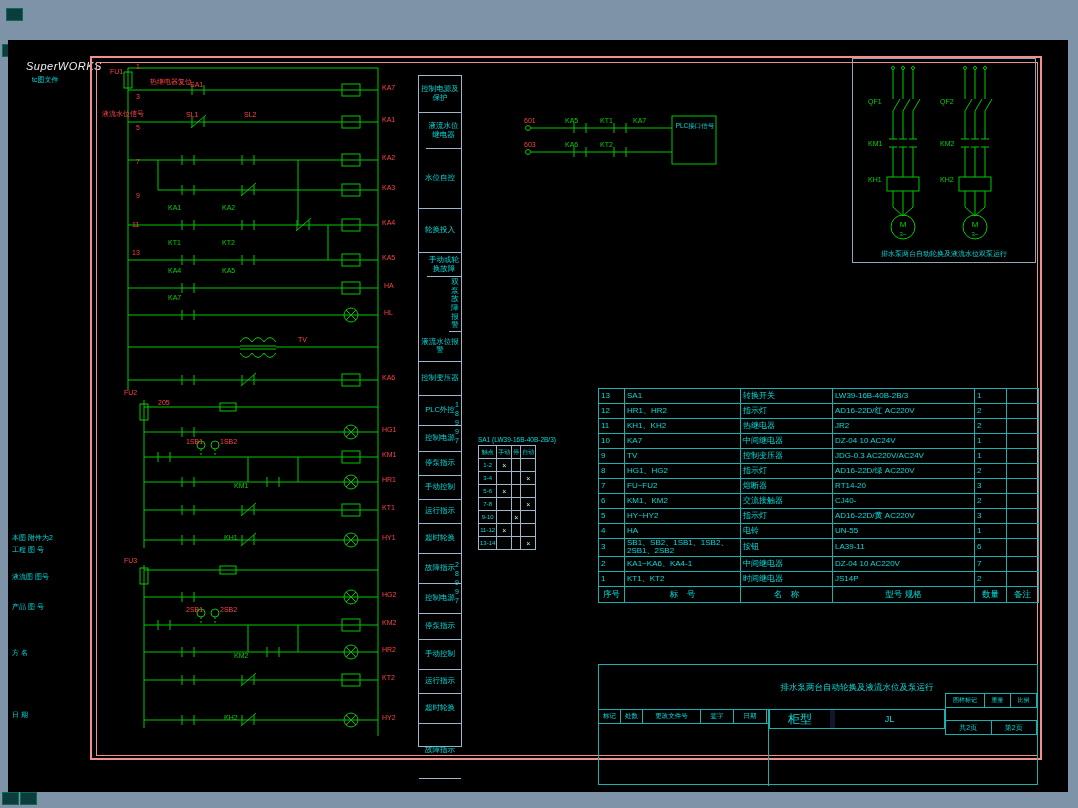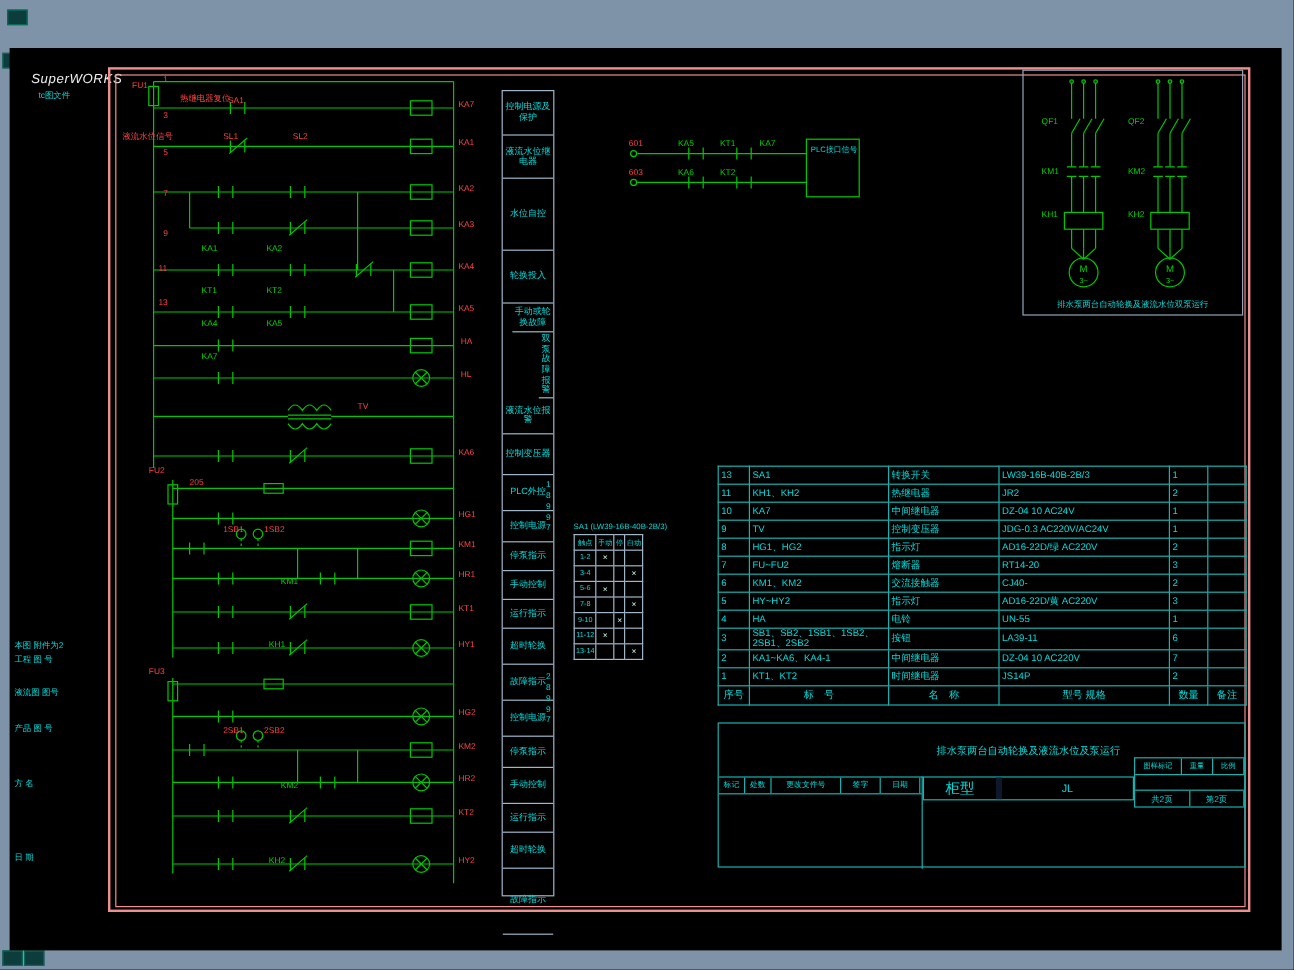--- a/index.html
+++ b/index.html
@@ -28,21 +28,21 @@
   #sa1-title{font-size:6.5px;margin-bottom:2px;white-space:nowrap}
   #sa1 table{border-collapse:collapse}
   #sa1 td{border:1px solid #9fb6c9;font-size:6px;color:#00dcdc;text-align:center;height:12px;padding:0 1px}
   #sa1 td.mark{color:#cfe;font-size:7px}
   #bom{position:absolute;left:598px;top:388px}
   #bom table{border-collapse:collapse;table-layout:fixed;width:440px}
   #bom td{border:1px solid #19b0b0;color:#00dcdc;font-size:8px;padding:0 2px;height:15px;line-height:1.05;
           white-space:nowrap;overflow:hidden;box-sizing:border-box}
   #bom td:nth-child(2){white-space:normal}
   #bom tr.bhead td{font-size:8.5px;text-align:center;height:16px}
-  #titleblock{position:absolute;left:598px;top:602px;width:440px;height:121px;border:1px solid #19b0b0;
+  #titleblock{position:absolute;left:598px;top:664px;width:440px;height:121px;border:1px solid #19b0b0;
               box-sizing:border-box;color:#00dcdc}
   .tb-title{position:absolute;left:170px;top:4px;width:176px;height:38px;display:flex;align-items:center;
             justify-content:center;font-size:8.5px;text-align:center}
   .tb-cab{position:absolute;left:170px;top:44px;width:176px;height:20px;border:1px solid #19b0b0;display:flex;box-sizing:border-box}
   .tb-cab .lab{width:60px;border-right:5px solid #0f172a;display:flex;align-items:center;justify-content:center;font-size:12px}
   .tb-cab .val{flex:1;display:flex;align-items:center;justify-content:center;font-size:9px}
   #rev-block{position:absolute;left:0;top:44px;width:170px;height:77px;border-top:1px solid #19b0b0;
              border-right:1px solid #19b0b0;box-sizing:border-box}
   #rev-head{display:flex;height:13px;border-bottom:1px solid #19b0b0}
   .rev-cell{border-right:1px solid #19b0b0;font-size:6.5px;display:flex;align-items:center;justify-content:center;
@@ -213,21 +213,21 @@
     <line x1="46" y1="660" x2="280" y2="660"></line>
         <use href="#ct" x="90" y="660"></use>
         <use href="#ctn" x="150" y="660"></use>
         <use href="#lamp" x="253" y="660"></use>
   </g>
 </svg>
 </div>
 
 <div id="function-column">
     <div class="fcell" style="flex: 0 0 37px;">控制电源及保护</div>
-    <div class="fcell" style="flex: 0 0 36px;">液流水位继电器</div>
+    <div class="fcell" style="flex: 0 0 36px; margin-left: 7px;">液流水位继电器</div>
     <div class="fcell" style="flex: 0 0 60px;">水位自控</div>
     <div class="fcell" style="flex: 0 0 44px;">轮换投入</div>
     <div class="fcell" style="flex: 0 0 24px; margin-left: 8px;">手动或轮换故障</div>
     <div class="fcell" style="flex: 0 0 24px; margin-left: 30px;">双泵故障报警</div>
     <div class="fcell" style="flex: 0 0 30px;">液流水位报警</div>
     <div class="fcell" style="flex: 0 0 34px;">控制变压器</div>
     <div class="fcell" style="flex: 0 0 30px;">PLC外控</div>
     <div class="fcell" style="flex: 0 0 26px;">控制电源</div>
     <div class="fcell" style="flex: 0 0 24px;">停泵指示</div>
     <div class="fcell" style="flex: 0 0 24px;">手动控制</div>
@@ -376,20 +376,28 @@
         <col style="width:32px">
         <col style="width:32px">
     </colgroup>
     <tbody id="bom-body">
         <tr>
           <td>13</td>
           <td>SA1</td>
           <td>转换开关</td>
           <td>LW39-16B-40B-2B/3</td>
           <td>1</td>
+          <td></td>
+        </tr>
+        <tr>
+          <td>12</td>
+          <td>HR1、HR2</td>
+          <td>指示灯</td>
+          <td>AD16-22D/红 AC220V</td>
+          <td>2</td>
           <td></td>
         </tr>
         <tr>
           <td>11</td>
           <td>KH1、KH2</td>
           <td>热继电器</td>
           <td>JR2</td>
           <td>2</td>
           <td></td>
         </tr>

